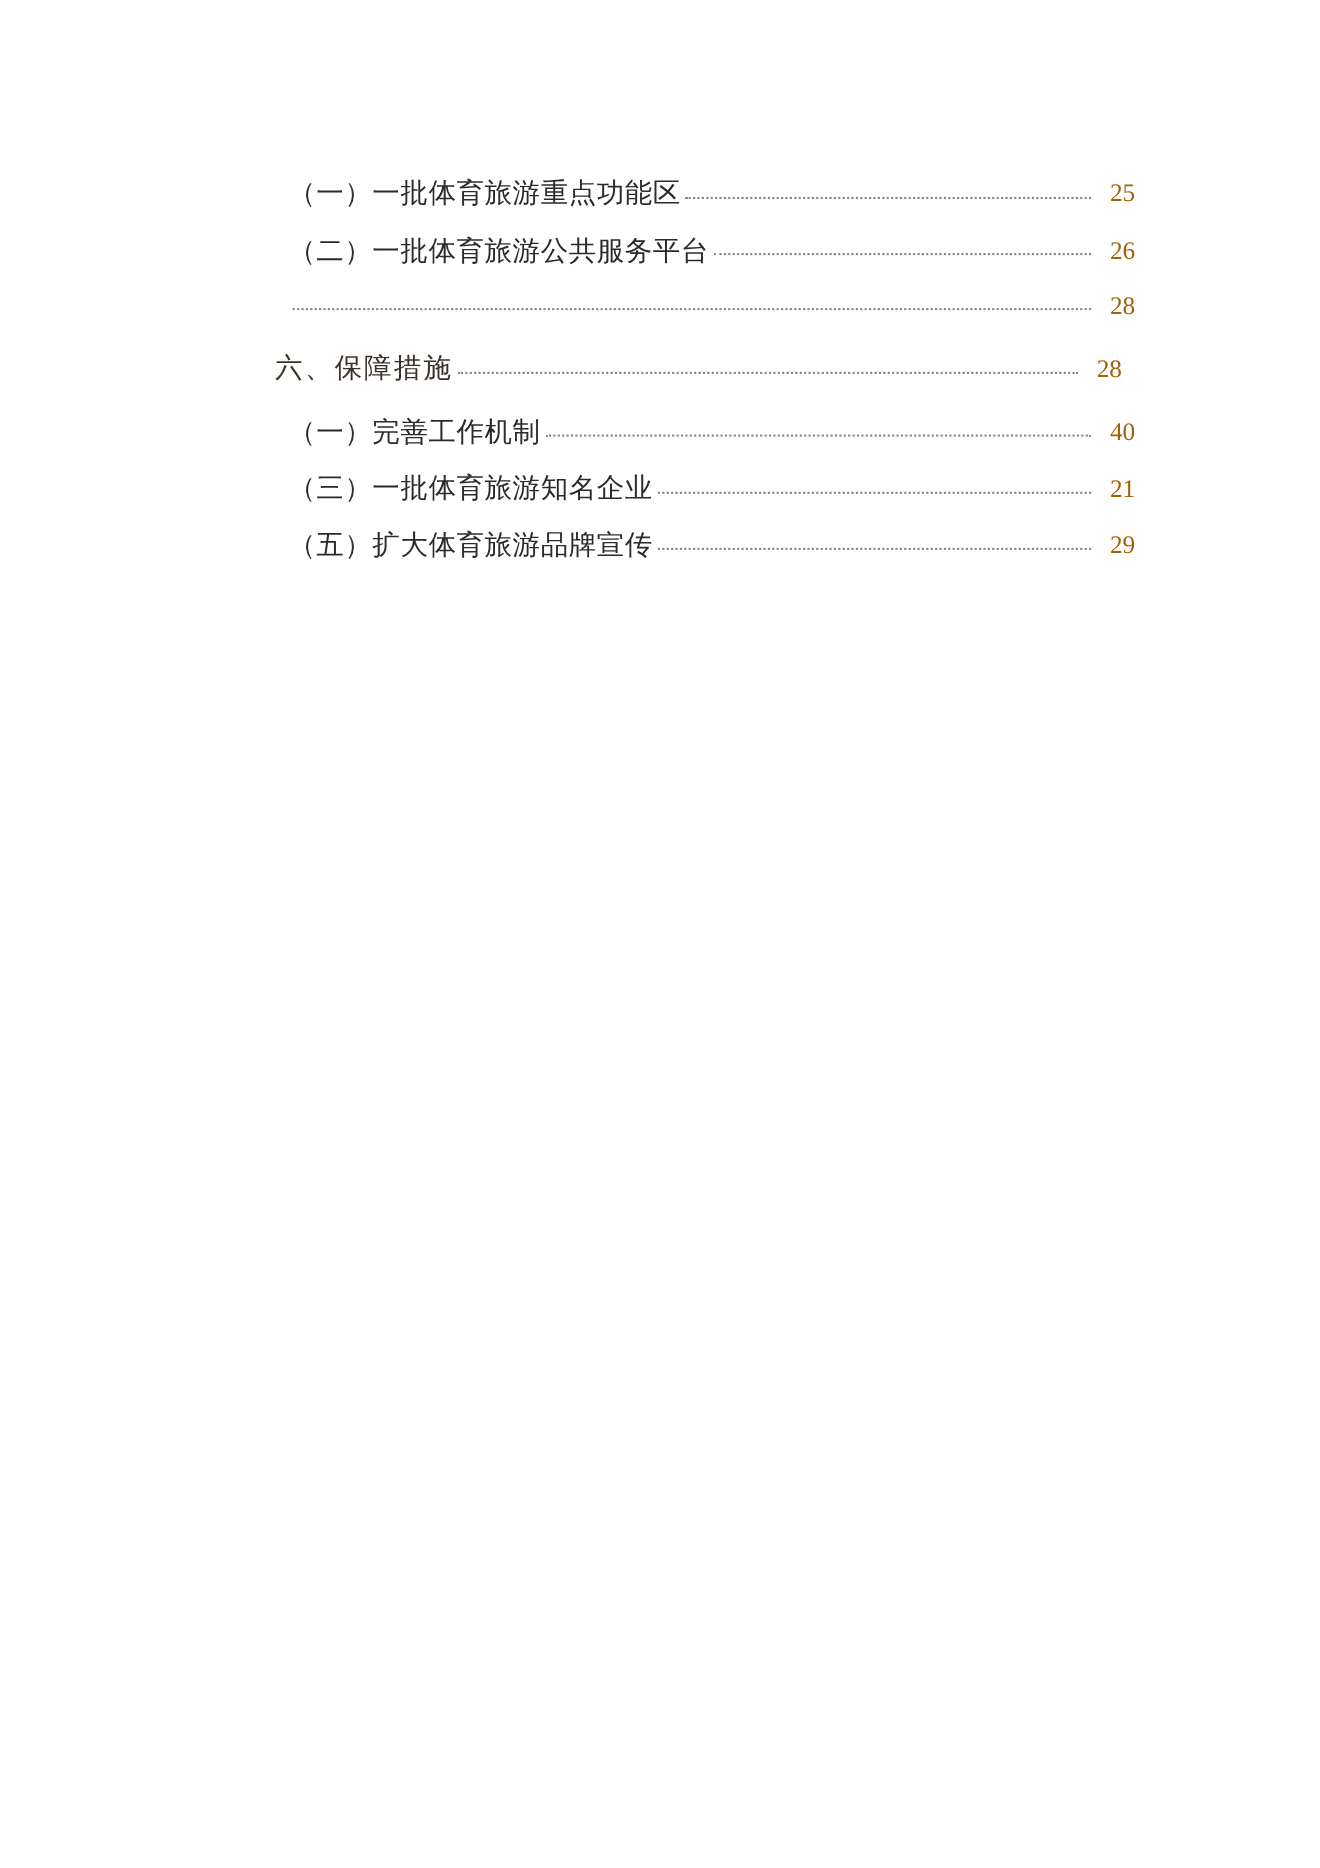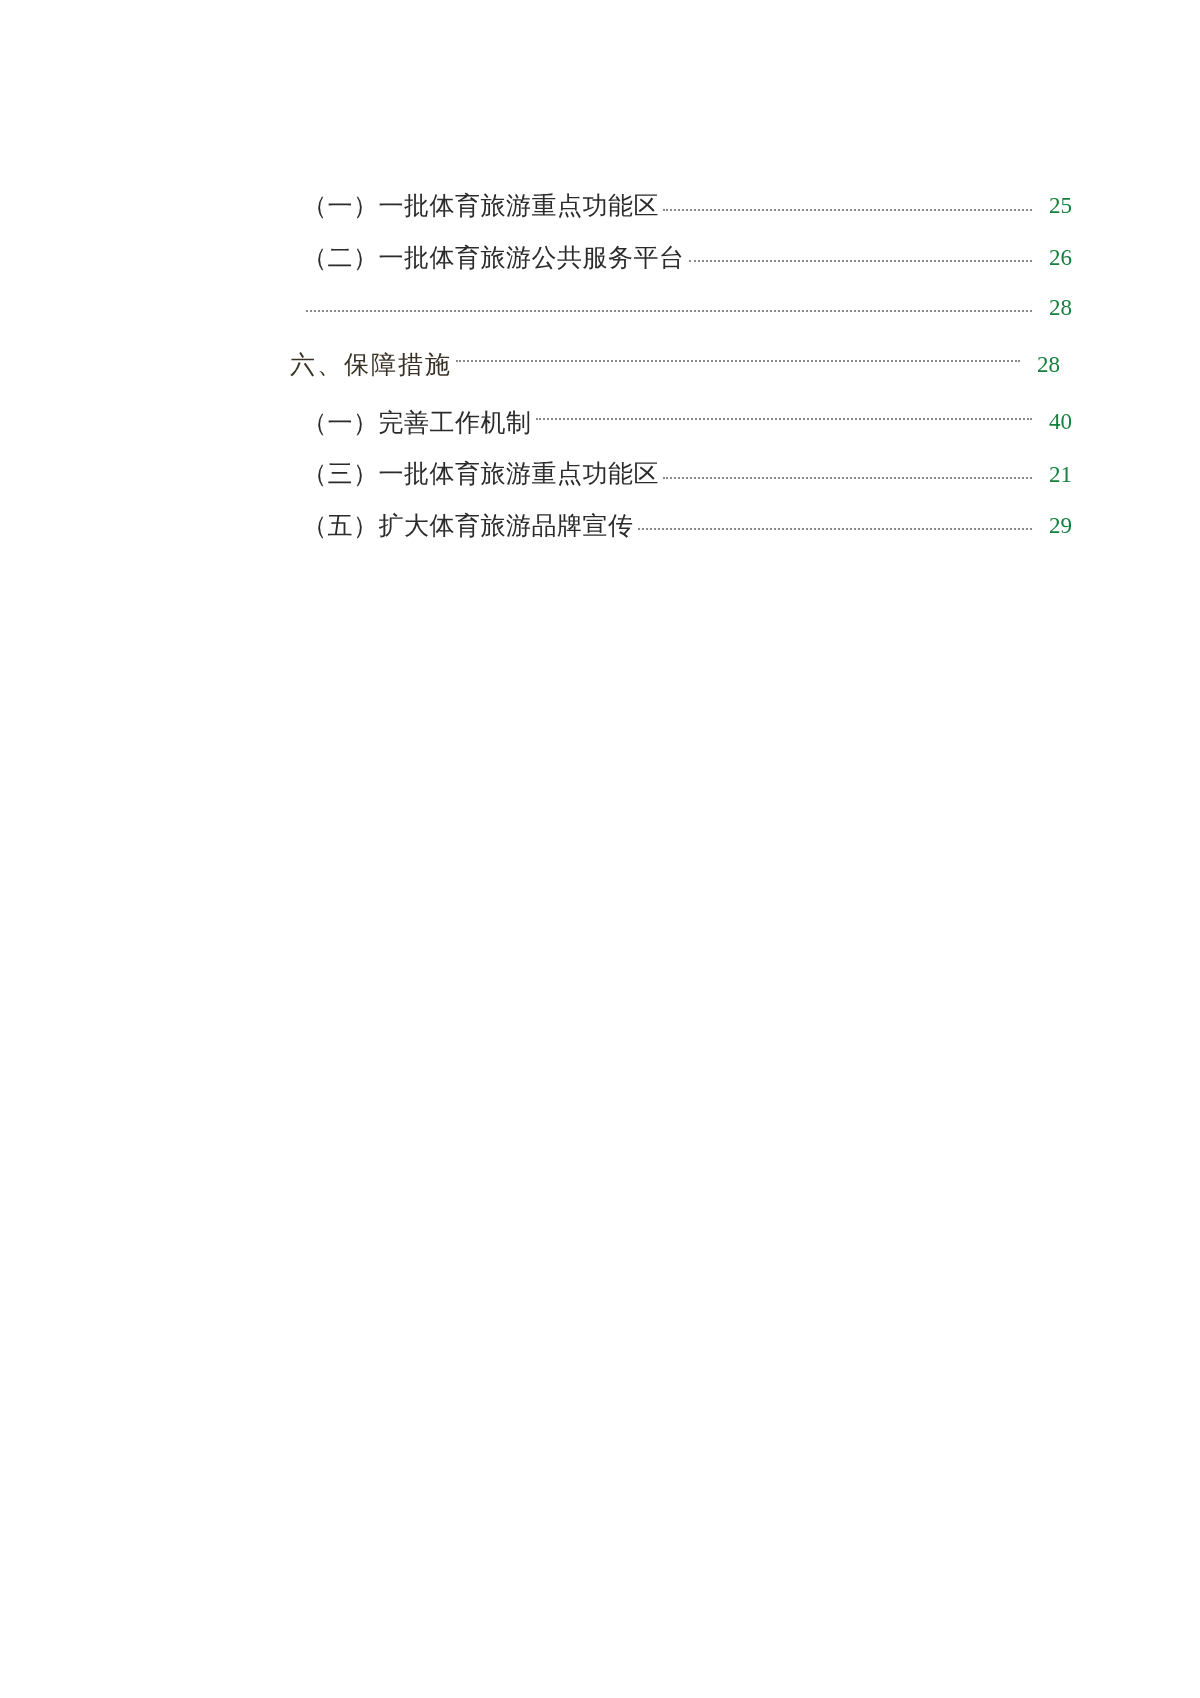--- a/index.html
+++ b/index.html
@@ -15,41 +15,39 @@
   }
   .page {
     position: relative;
     width: 1200px;
     height: 1698px;
     background: #ffffff;
     box-sizing: border-box;
   }
   .toc {
     position: absolute;
-    top: 192px;
+    top: 162px;
     left: 250px;
     width: 770px;
-    margin-left: 40px;
   }
   .toc-entry {
     display: flex;
     align-items: flex-end;
     width: 100%;
     margin-bottom: 24px;
     line-height: 1.1;
   }
   .toc-entry.level-1 {
     padding-left: 0px;
   }
   .toc-entry.level-2 {
     padding-left: 12px;
   }
   .toc-entry.gap-top {
     margin-top: 30px;
-    align-items: center;
   }
   .toc-title {
     font-family: "DejaVu Serif", "Liberation Serif", serif;
     font-size: 25px;
     color: #2b2b2b;
     white-space: nowrap;
     letter-spacing: 0.5px;
   }
   .toc-entry.level-1 .toc-title {
     color: #3a3226;
@@ -58,21 +56,21 @@
   .toc-leader {
     flex: 1 1 auto;
     border-bottom: 2px dotted #8a8a8a;
     margin: 0 6px 9px 4px;
     height: 1px;
     min-width: 10px;
   }
   .toc-page {
     font-family: "Liberation Serif", serif;
     font-size: 23px;
-    color: #15803d;
+    color: #a16207;
     min-width: 34px;
     text-align: right;
     padding-bottom: 1px;
   }
 </style>
 </head>
 <body>
 
 <div class="page">
   <div class="toc">
@@ -101,21 +99,21 @@
     </div>
 
     <div class="toc-entry level-2 gap-top">
       <span class="toc-title">（一）完善工作机制</span>
       <span class="toc-leader"></span>
       <span class="toc-page">40</span>
     </div>
 
 
     <div class="toc-entry level-2">
-      <span class="toc-title">（三）一批体育旅游重点功能区</span>
+      <span class="toc-title">（三）一批体育旅游知名企业</span>
       <span class="toc-leader"></span>
       <span class="toc-page">21</span>
     </div>
 
 
     <div class="toc-entry level-2">
       <span class="toc-title">（五）扩大体育旅游品牌宣传</span>
       <span class="toc-leader"></span>
       <span class="toc-page">29</span>
     </div>

